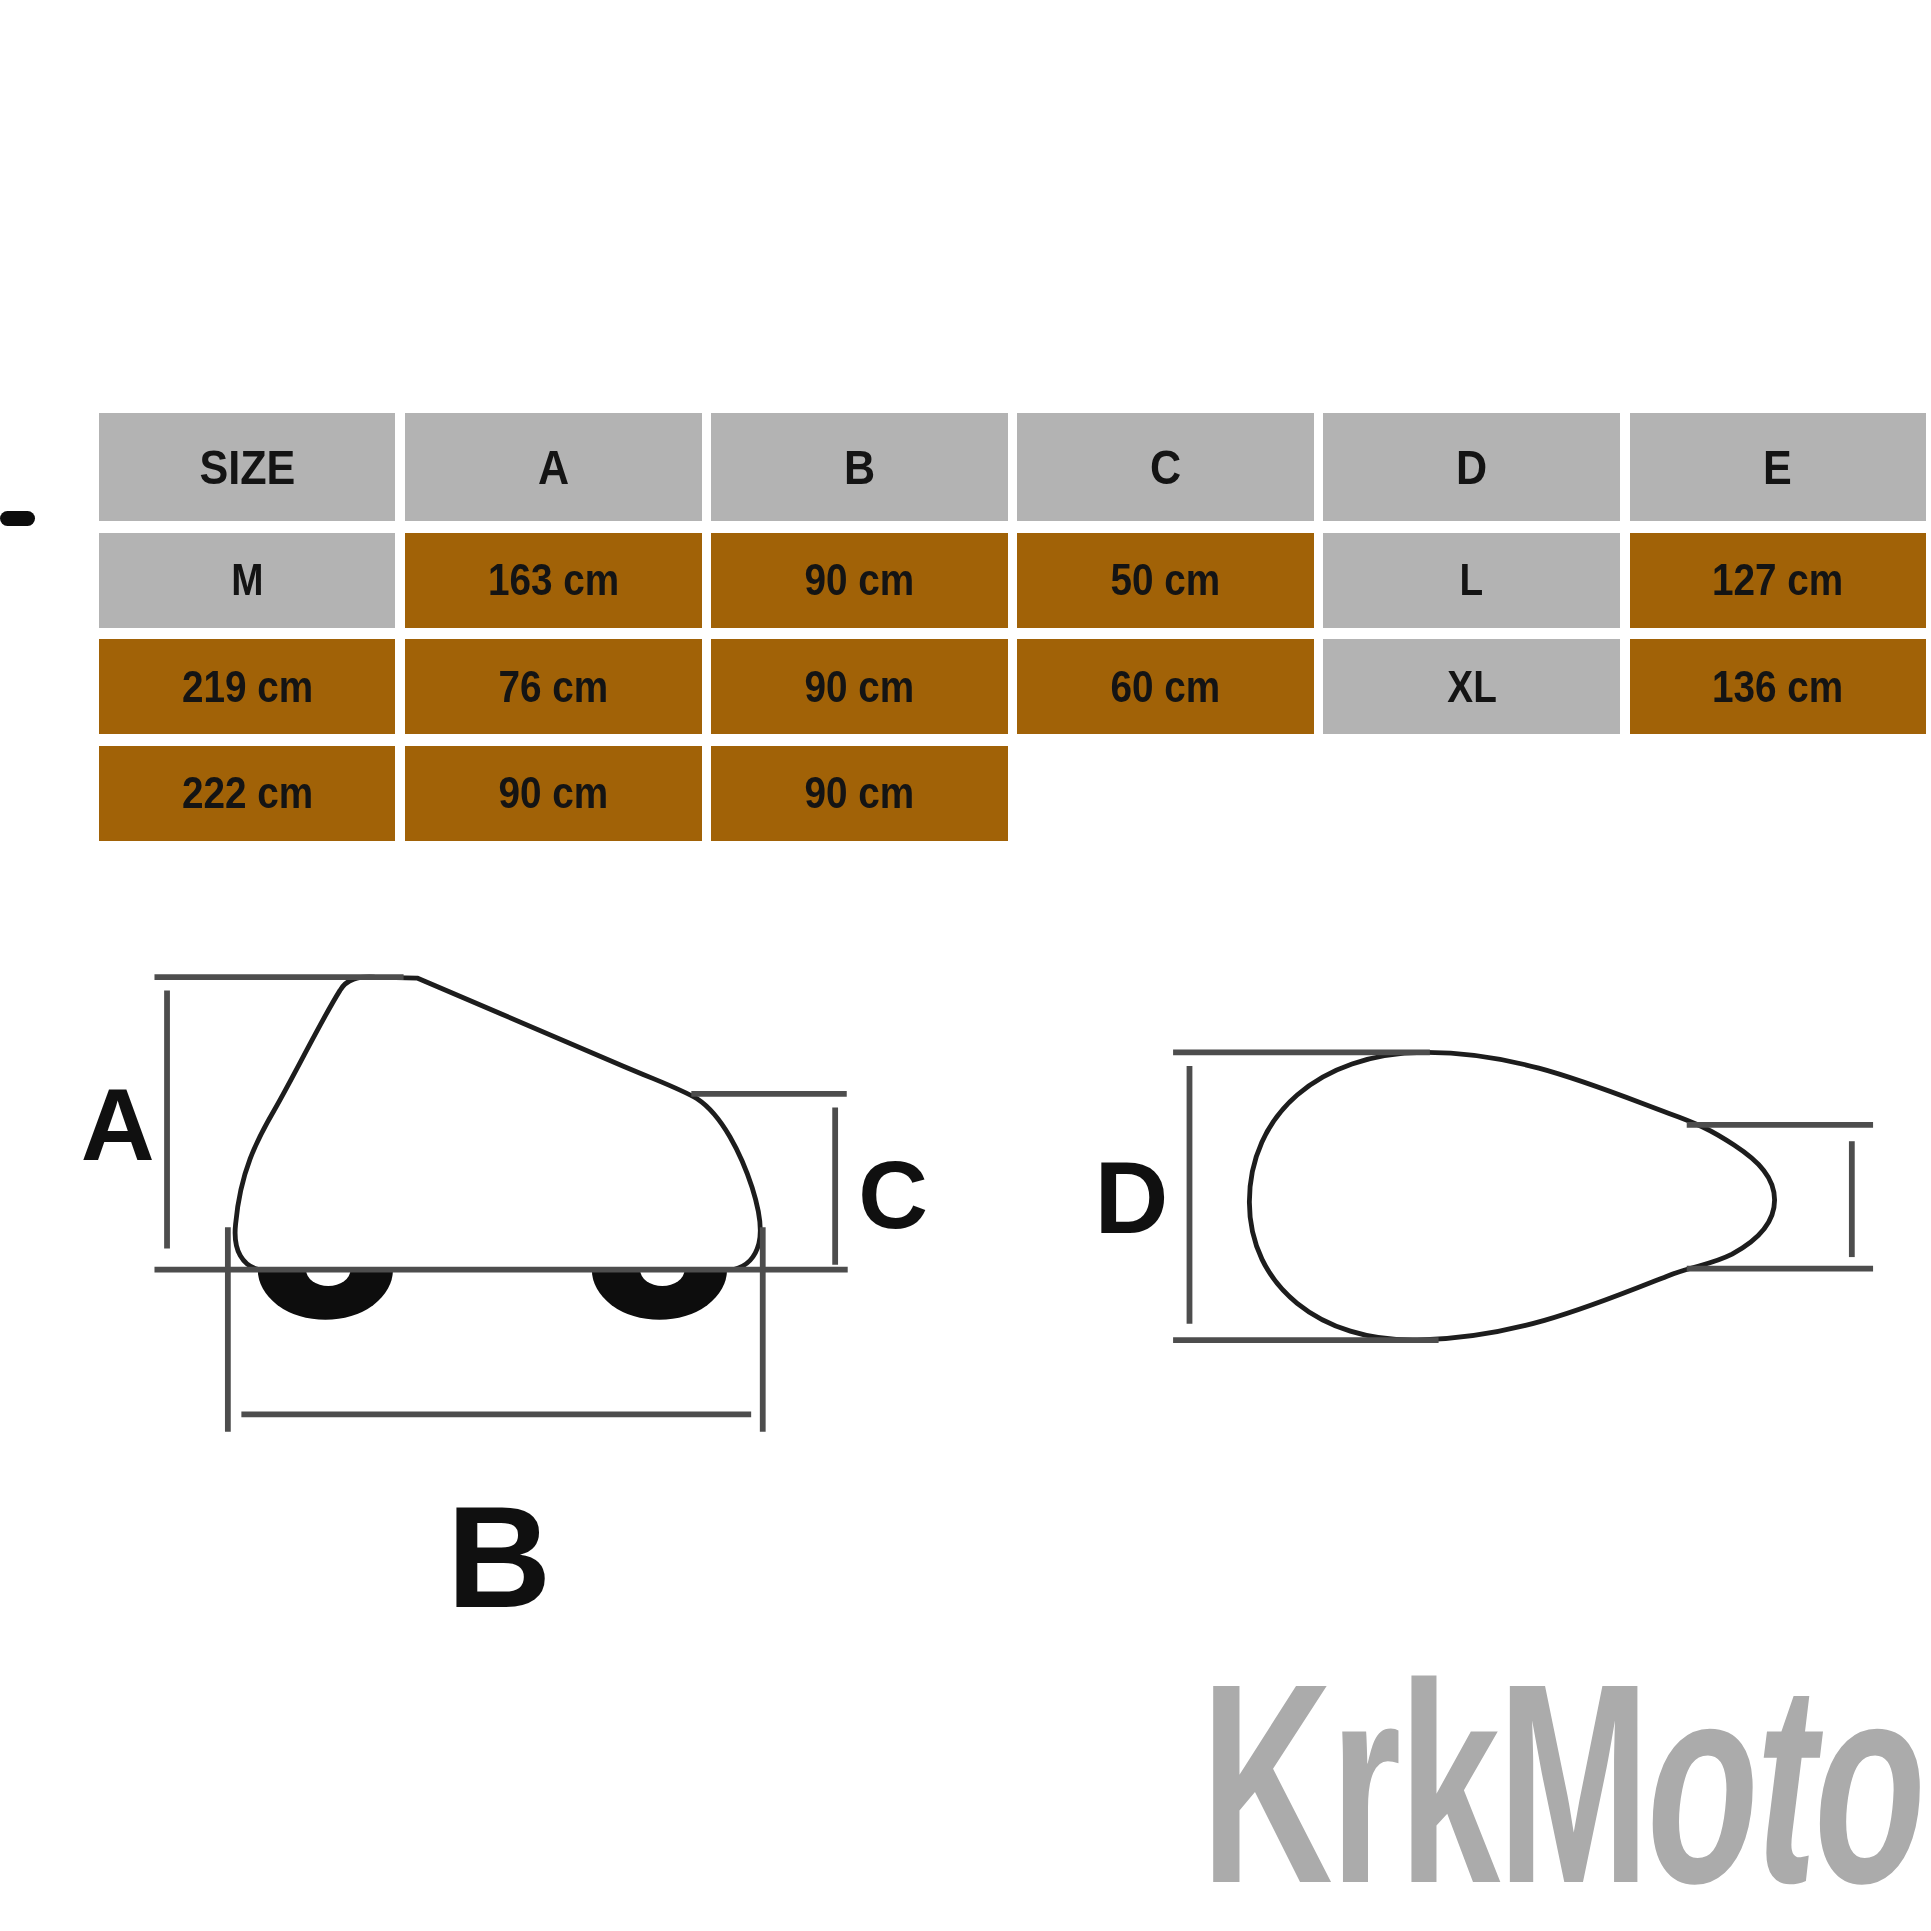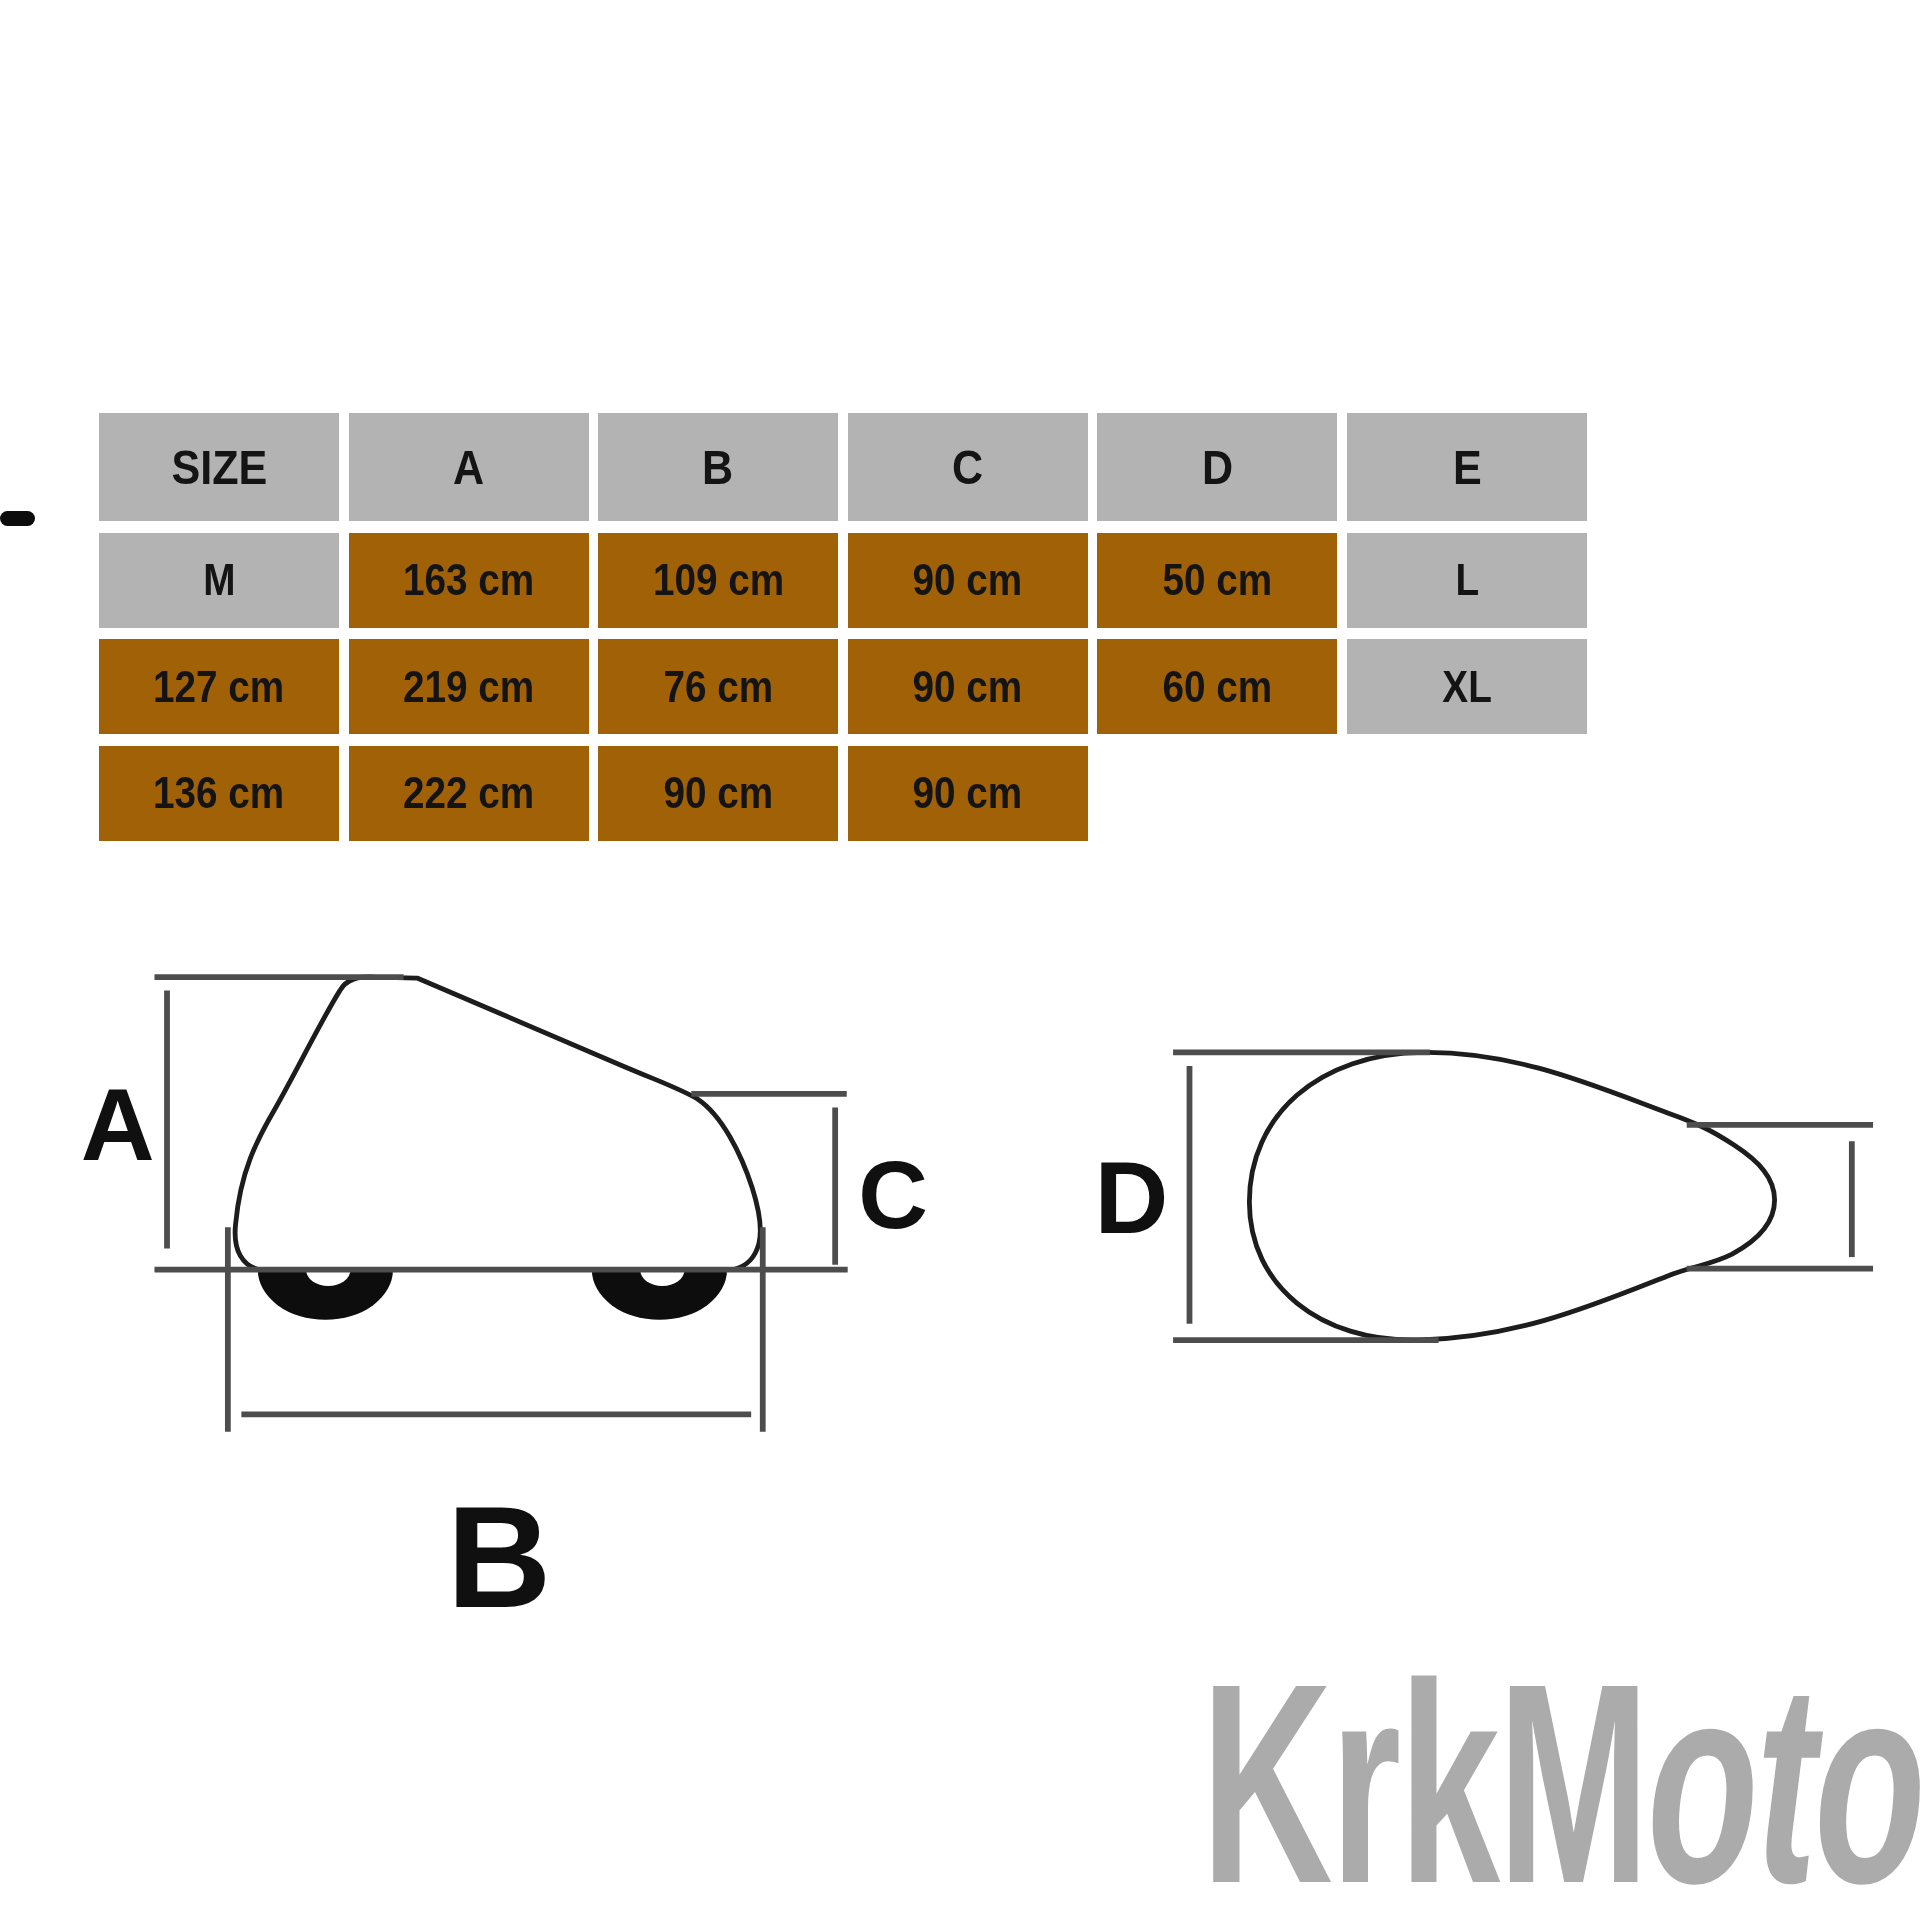--- a/index.html
+++ b/index.html
@@ -9,21 +9,21 @@
   }
 
   
   .dash-marker{
     position:absolute;left:0px;top:511px;width:35px;height:14.5px;
     background:#0c0c0c;border-radius:7.7px;
   }
 
   
   .size-table{
-    position:absolute;left:99px;top:413px;width:1488px;height:427px;
+    position:absolute;left:99px;top:413px;width:1827px;height:427px;
     display:grid;grid-template-columns:repeat(6,1fr);
     grid-template-rows:108px 95px 95px 95px;
     column-gap:9.7px;row-gap:11.6px;
   }
   .cell{
     display:flex;align-items:center;justify-content:center;
     color:var(--table-text,#141414);
     font-weight:bold;font-size:44px;background:#a16207;
   }
   .cell.gray{background:var(--table-header-bg,#b3b3b3);}
@@ -76,23 +76,20 @@
         <span>D</span>
       </div>
       <div class="cell gray header">
         <span>E</span>
       </div>
       <div class="cell gray">
         <span>M</span>
       </div>
       <div class="cell ">
         <span>163 cm</span>
-      </div>
-      <div class="cell ">
-        <span>109 cm</span>
       </div>
       <div class="cell ">
         <span>90 cm</span>
       </div>
       <div class="cell ">
         <span>50 cm</span>
       </div>
       <div class="cell gray">
         <span>L</span>
       </div>

